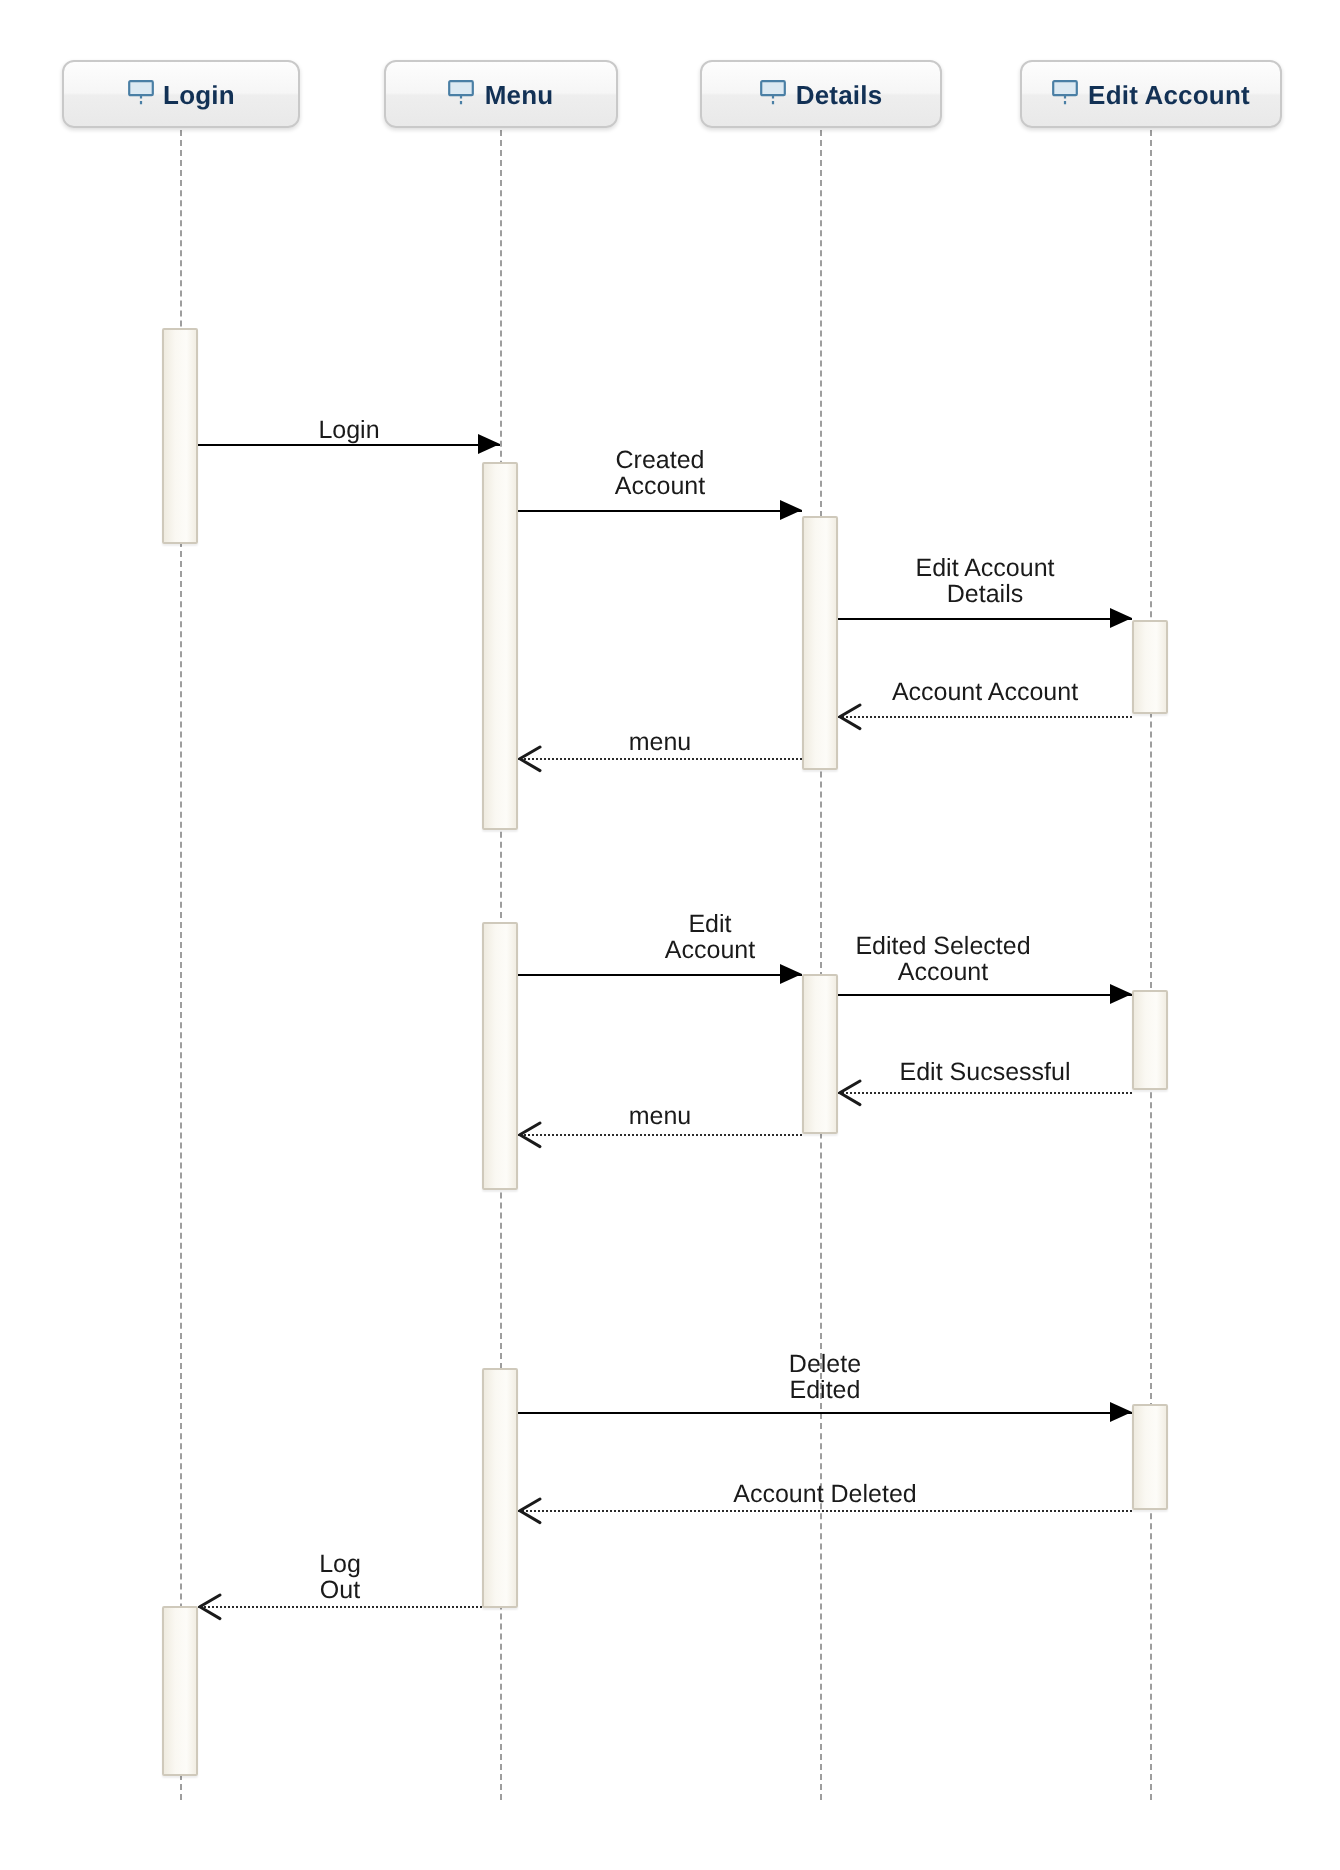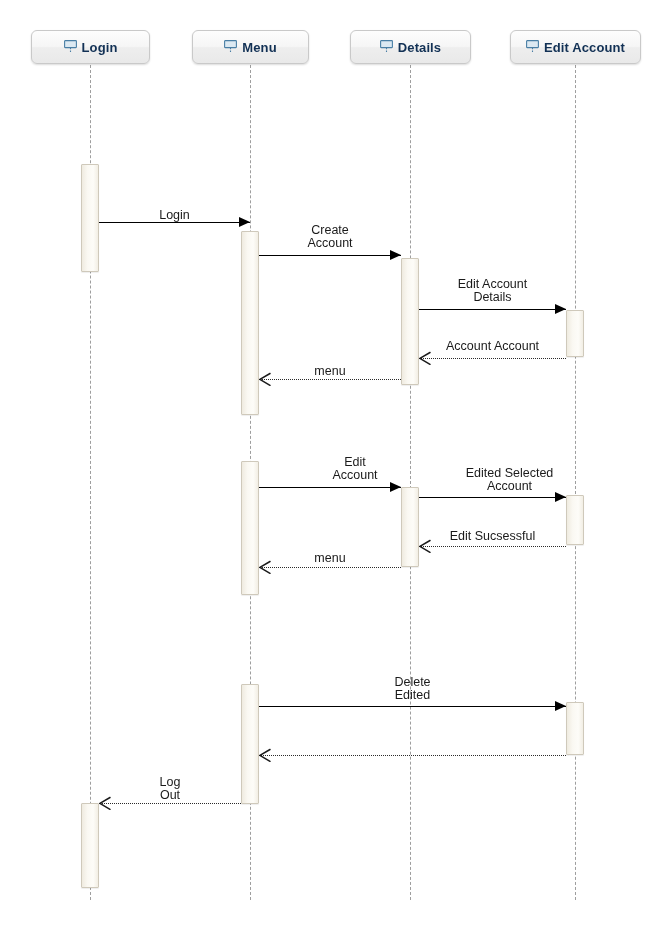--- a/index.html
+++ b/index.html
@@ -128,21 +128,21 @@
     <div class="activation" style="left: 401px; top: 487px; height: 80px;"></div>
     <div class="activation" style="left: 566px; top: 495px; height: 50px;"></div>
     <div class="activation" style="left: 241px; top: 684px; height: 120px;"></div>
     <div class="activation" style="left: 566px; top: 702px; height: 53px;"></div>
     <div class="activation" style="left: 81px; top: 803px; height: 85px;"></div>
     <div class="msg-line call" style="left: 99px; top: 222px; width: 151px;"></div>
     <div class="arrow-head ah-solid-r" style="left: 239px; top: 217px;"></div>
     <div class="msg-label" style="left: 99px; width: 151px; top: 209px;">Login</div>
     <div class="msg-line call" style="left: 259px; top: 255px; width: 142px;"></div>
     <div class="arrow-head ah-solid-r" style="left: 390px; top: 250px;"></div>
-    <div class="msg-label" style="left: 259px; width: 142px; top: 224px;">Create
+    <div class="msg-label" style="left: 259px; width: 142px; top: 224px;">Created
 Account</div>
     <div class="msg-line call" style="left: 419px; top: 309px; width: 147px;"></div>
     <div class="arrow-head ah-solid-r" style="left: 555px; top: 304px;"></div>
     <div class="msg-label" style="left: 419px; width: 147px; top: 278px;">Edit Account
 Details</div>
     <div class="msg-line ret" style="left: 419px; top: 358px; width: 147px;"></div>
     <div class="arrow-head ah-open-l" style="left: 419px; top: 351.6px;">
       <svg width="12" height="13" viewBox="0 0 12 13">
         <path d="M11 0.5 L0.9 6.4 L11 12.3" fill="none" stroke="#1a1a1a" stroke-width="1.5" stroke-linecap="round" stroke-linejoin="round"></path>
       </svg>
@@ -154,21 +154,21 @@
         <path d="M11 0.5 L0.9 6.4 L11 12.3" fill="none" stroke="#1a1a1a" stroke-width="1.5" stroke-linecap="round" stroke-linejoin="round"></path>
       </svg>
     </div>
     <div class="msg-label" style="left: 259px; width: 142px; top: 365px;">menu</div>
     <div class="msg-line call" style="left: 259px; top: 487px; width: 142px;"></div>
     <div class="arrow-head ah-solid-r" style="left: 390px; top: 482px;"></div>
     <div class="msg-label" style="left: 259px; width: 142px; top: 456px; margin-left: 25px;">Edit
 Account</div>
     <div class="msg-line call" style="left: 419px; top: 497px; width: 147px;"></div>
     <div class="arrow-head ah-solid-r" style="left: 555px; top: 492px;"></div>
-    <div class="msg-label" style="left: 436px; width: 147px; top: 467px; text-align: center;">Edited Selected
+    <div class="msg-label" style="left: 398px; width: 147px; top: 467px; text-align: center;">Edited Selected
 Account</div>
     <div class="msg-line ret" style="left: 419px; top: 546px; width: 147px;"></div>
     <div class="arrow-head ah-open-l" style="left: 419px; top: 539.6px;">
       <svg width="12" height="13" viewBox="0 0 12 13">
         <path d="M11 0.5 L0.9 6.4 L11 12.3" fill="none" stroke="#1a1a1a" stroke-width="1.5" stroke-linecap="round" stroke-linejoin="round"></path>
       </svg>
     </div>
     <div class="msg-label" style="left: 419px; width: 147px; top: 530px;">Edit Sucsessful</div>
     <div class="msg-line ret" style="left: 259px; top: 567px; width: 142px;"></div>
     <div class="arrow-head ah-open-l" style="left: 259px; top: 560.6px;">
@@ -180,20 +180,21 @@
     <div class="msg-line call" style="left: 259px; top: 706px; width: 307px;"></div>
     <div class="arrow-head ah-solid-r" style="left: 555px; top: 701px;"></div>
     <div class="msg-label" style="left: 259px; width: 307px; top: 676px;">Delete
 Edited</div>
     <div class="msg-line ret" style="left: 259px; top: 755px; width: 307px;"></div>
     <div class="arrow-head ah-open-l" style="left: 259px; top: 748.6px;">
       <svg width="12" height="13" viewBox="0 0 12 13">
         <path d="M11 0.5 L0.9 6.4 L11 12.3" fill="none" stroke="#1a1a1a" stroke-width="1.5" stroke-linecap="round" stroke-linejoin="round"></path>
       </svg>
     </div>
+    <div class="msg-label" style="left: 259px; width: 307px; top: 741px;">Account Deleted</div>
     <div class="msg-line ret" style="left: 99px; top: 803px; width: 142px;"></div>
     <div class="arrow-head ah-open-l" style="left: 99px; top: 796.6px;">
       <svg width="12" height="13" viewBox="0 0 12 13">
         <path d="M11 0.5 L0.9 6.4 L11 12.3" fill="none" stroke="#1a1a1a" stroke-width="1.5" stroke-linecap="round" stroke-linejoin="round"></path>
       </svg>
     </div>
     <div class="msg-label" style="left: 99px; width: 142px; top: 776px;">Log
 Out</div>
   </div>
 

